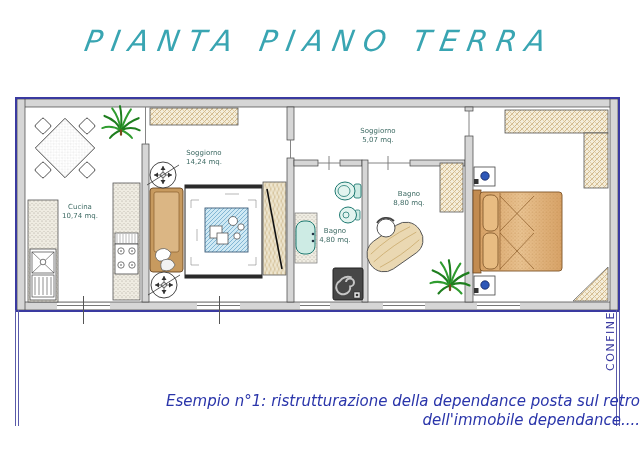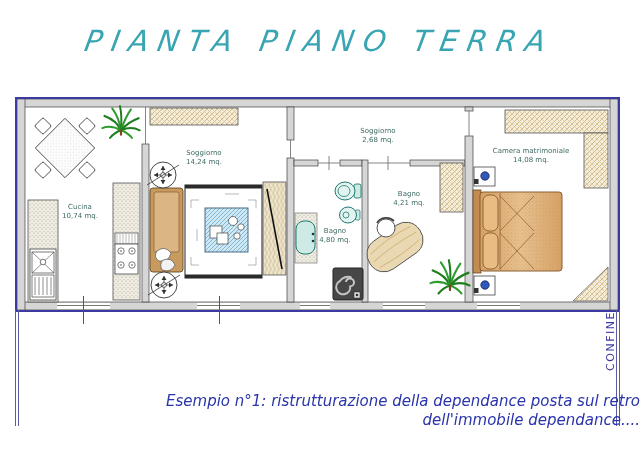--- a/index.html
+++ b/index.html
@@ -315,33 +315,29 @@
   <div class="room-label" style="left:80px;top:212px">
     <div>Cucina</div>
       <div>10,74 mq.</div>
   </div>
   <div class="room-label" style="left:204px;top:158px">
     <div>Soggiorno</div>
       <div>14,24 mq.</div>
   </div>
   <div class="room-label" style="left:378px;top:136px">
     <div>Soggiorno</div>
-      <div>2,68 mq.</div>
+      <div>5,07 mq.</div>
   </div>
   <div class="room-label" style="left:335px;top:236px">
     <div>Bagno</div>
       <div>4,80 mq.</div>
   </div>
   <div class="room-label" style="left:409px;top:199px">
     <div>Bagno</div>
-      <div>4,21 mq.</div>
-  </div>
-  <div class="room-label" style="left:531px;top:156px">
-    <div>Camera matrimoniale</div>
-      <div>14,08 mq.</div>
+      <div>8,80 mq.</div>
   </div>
 
   <div class="bline" style="left:15px"></div>
   <div class="bline" style="left:616px"></div>
   <div class="tick" style="left:83px"></div>
   <div class="tick" style="left:219px"></div>
   <div class="confine">CONFINE</div>
 
   <div class="caption">
     <div>Esempio n°1: ristrutturazione della dependance posta sul retro</div>

